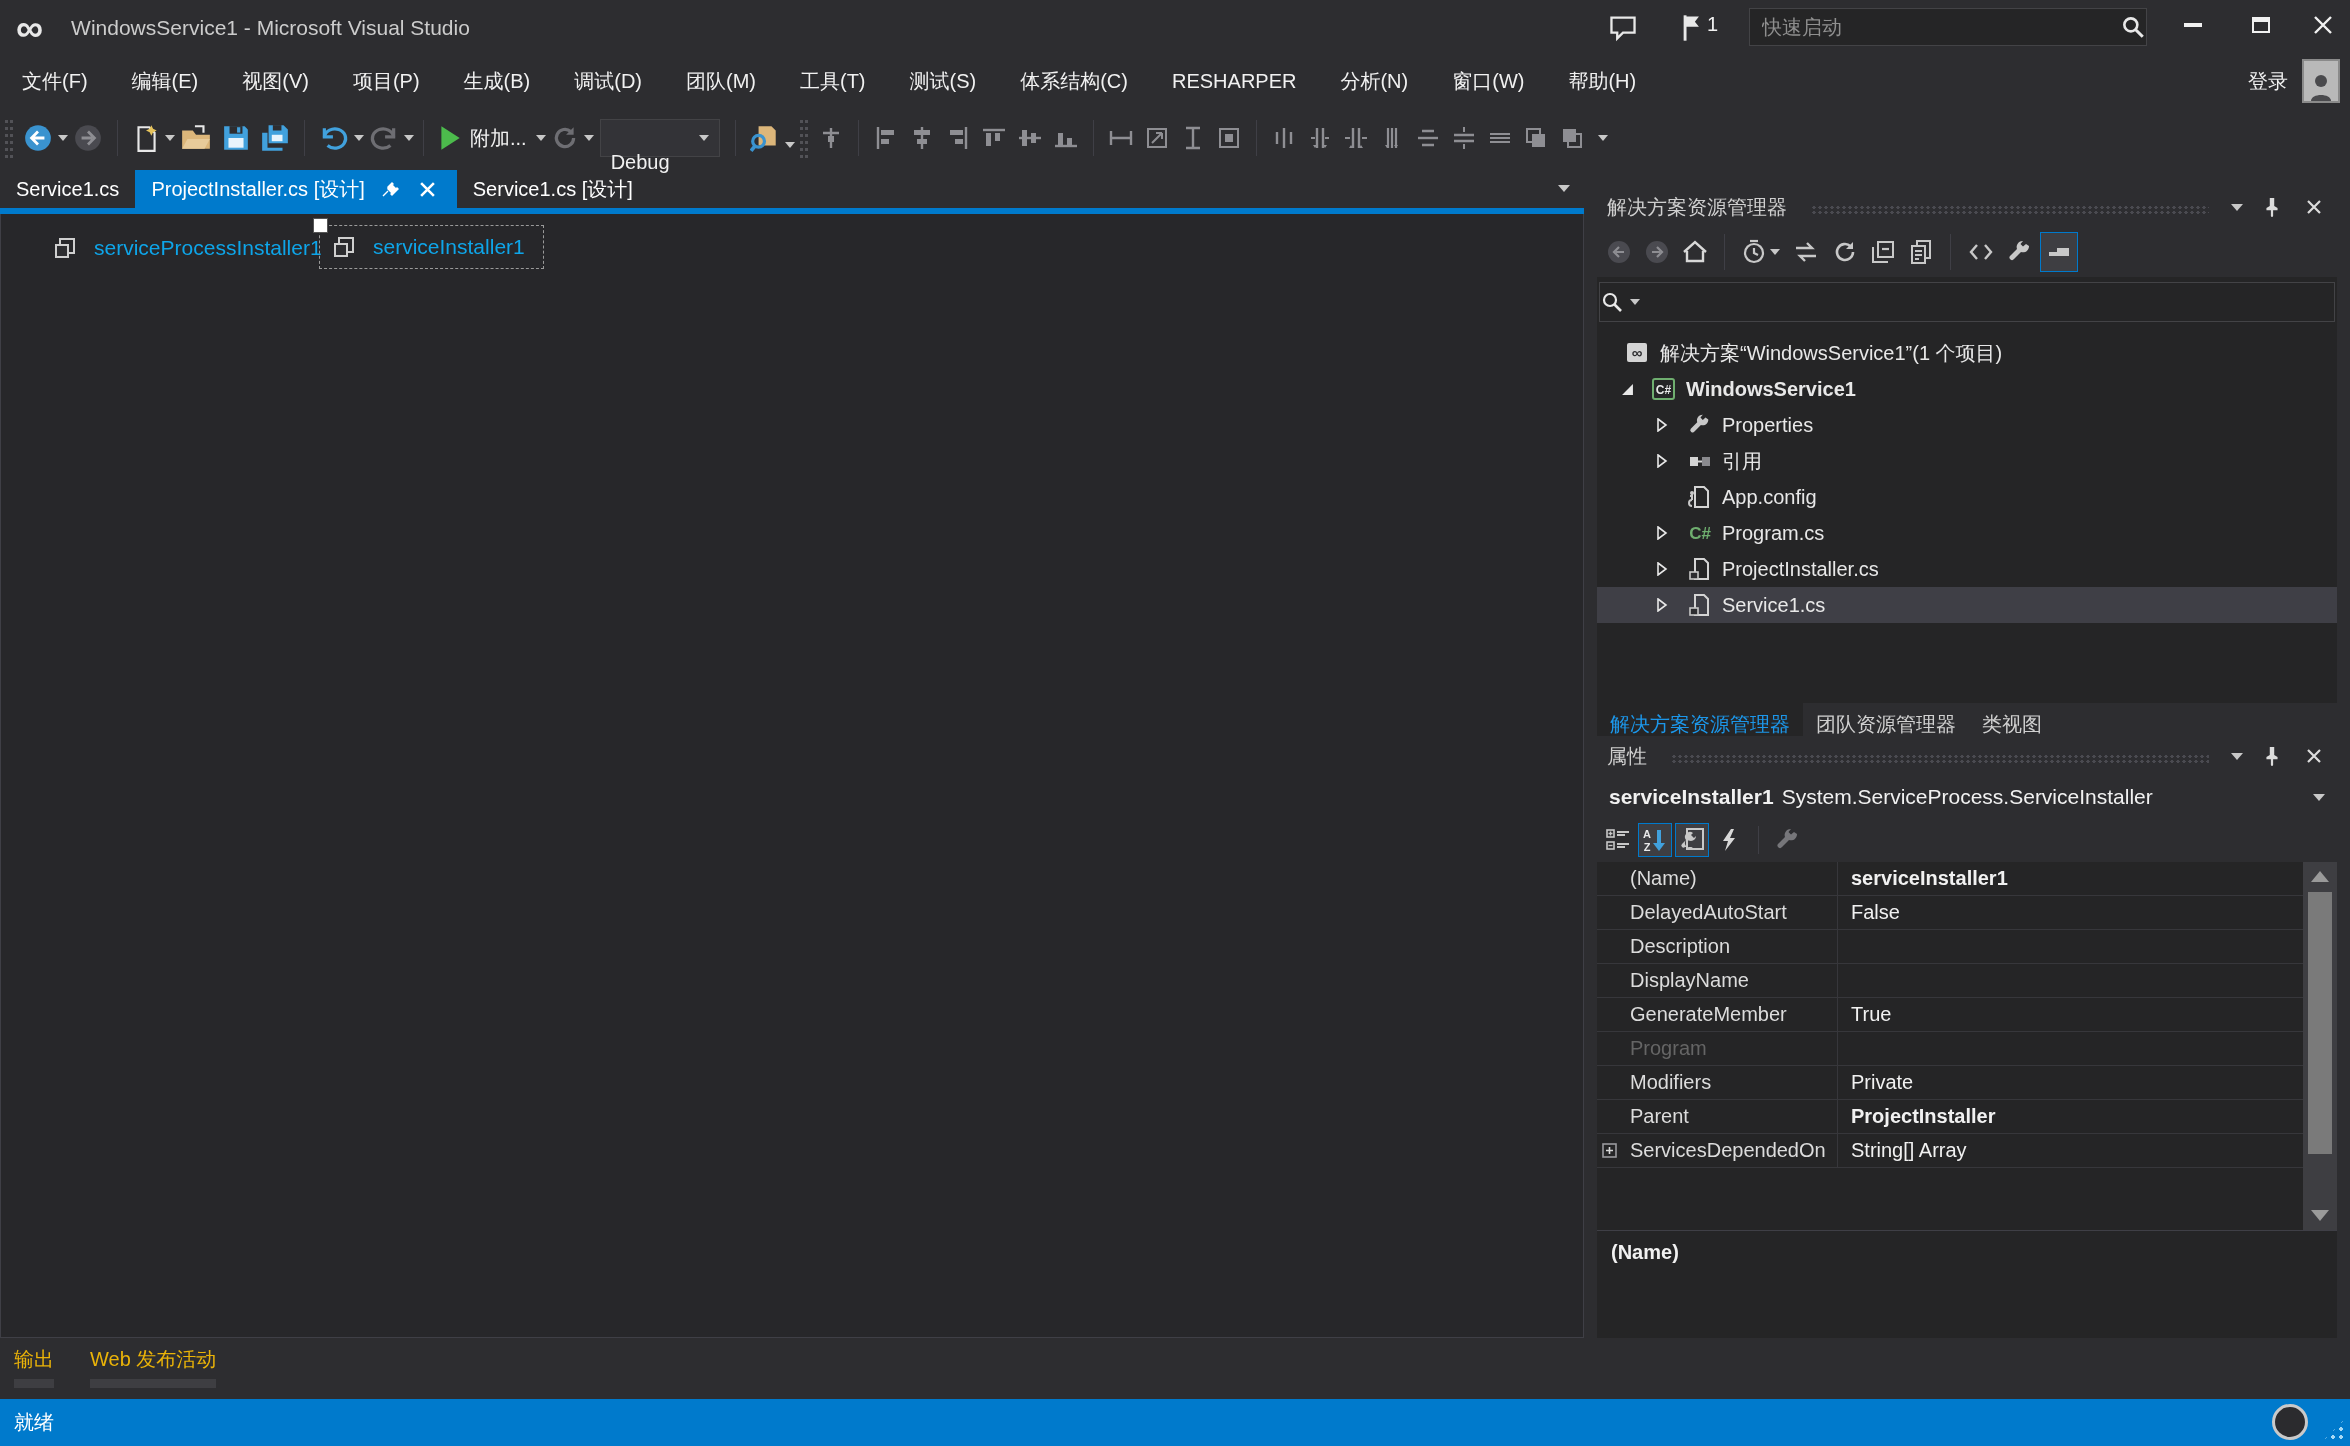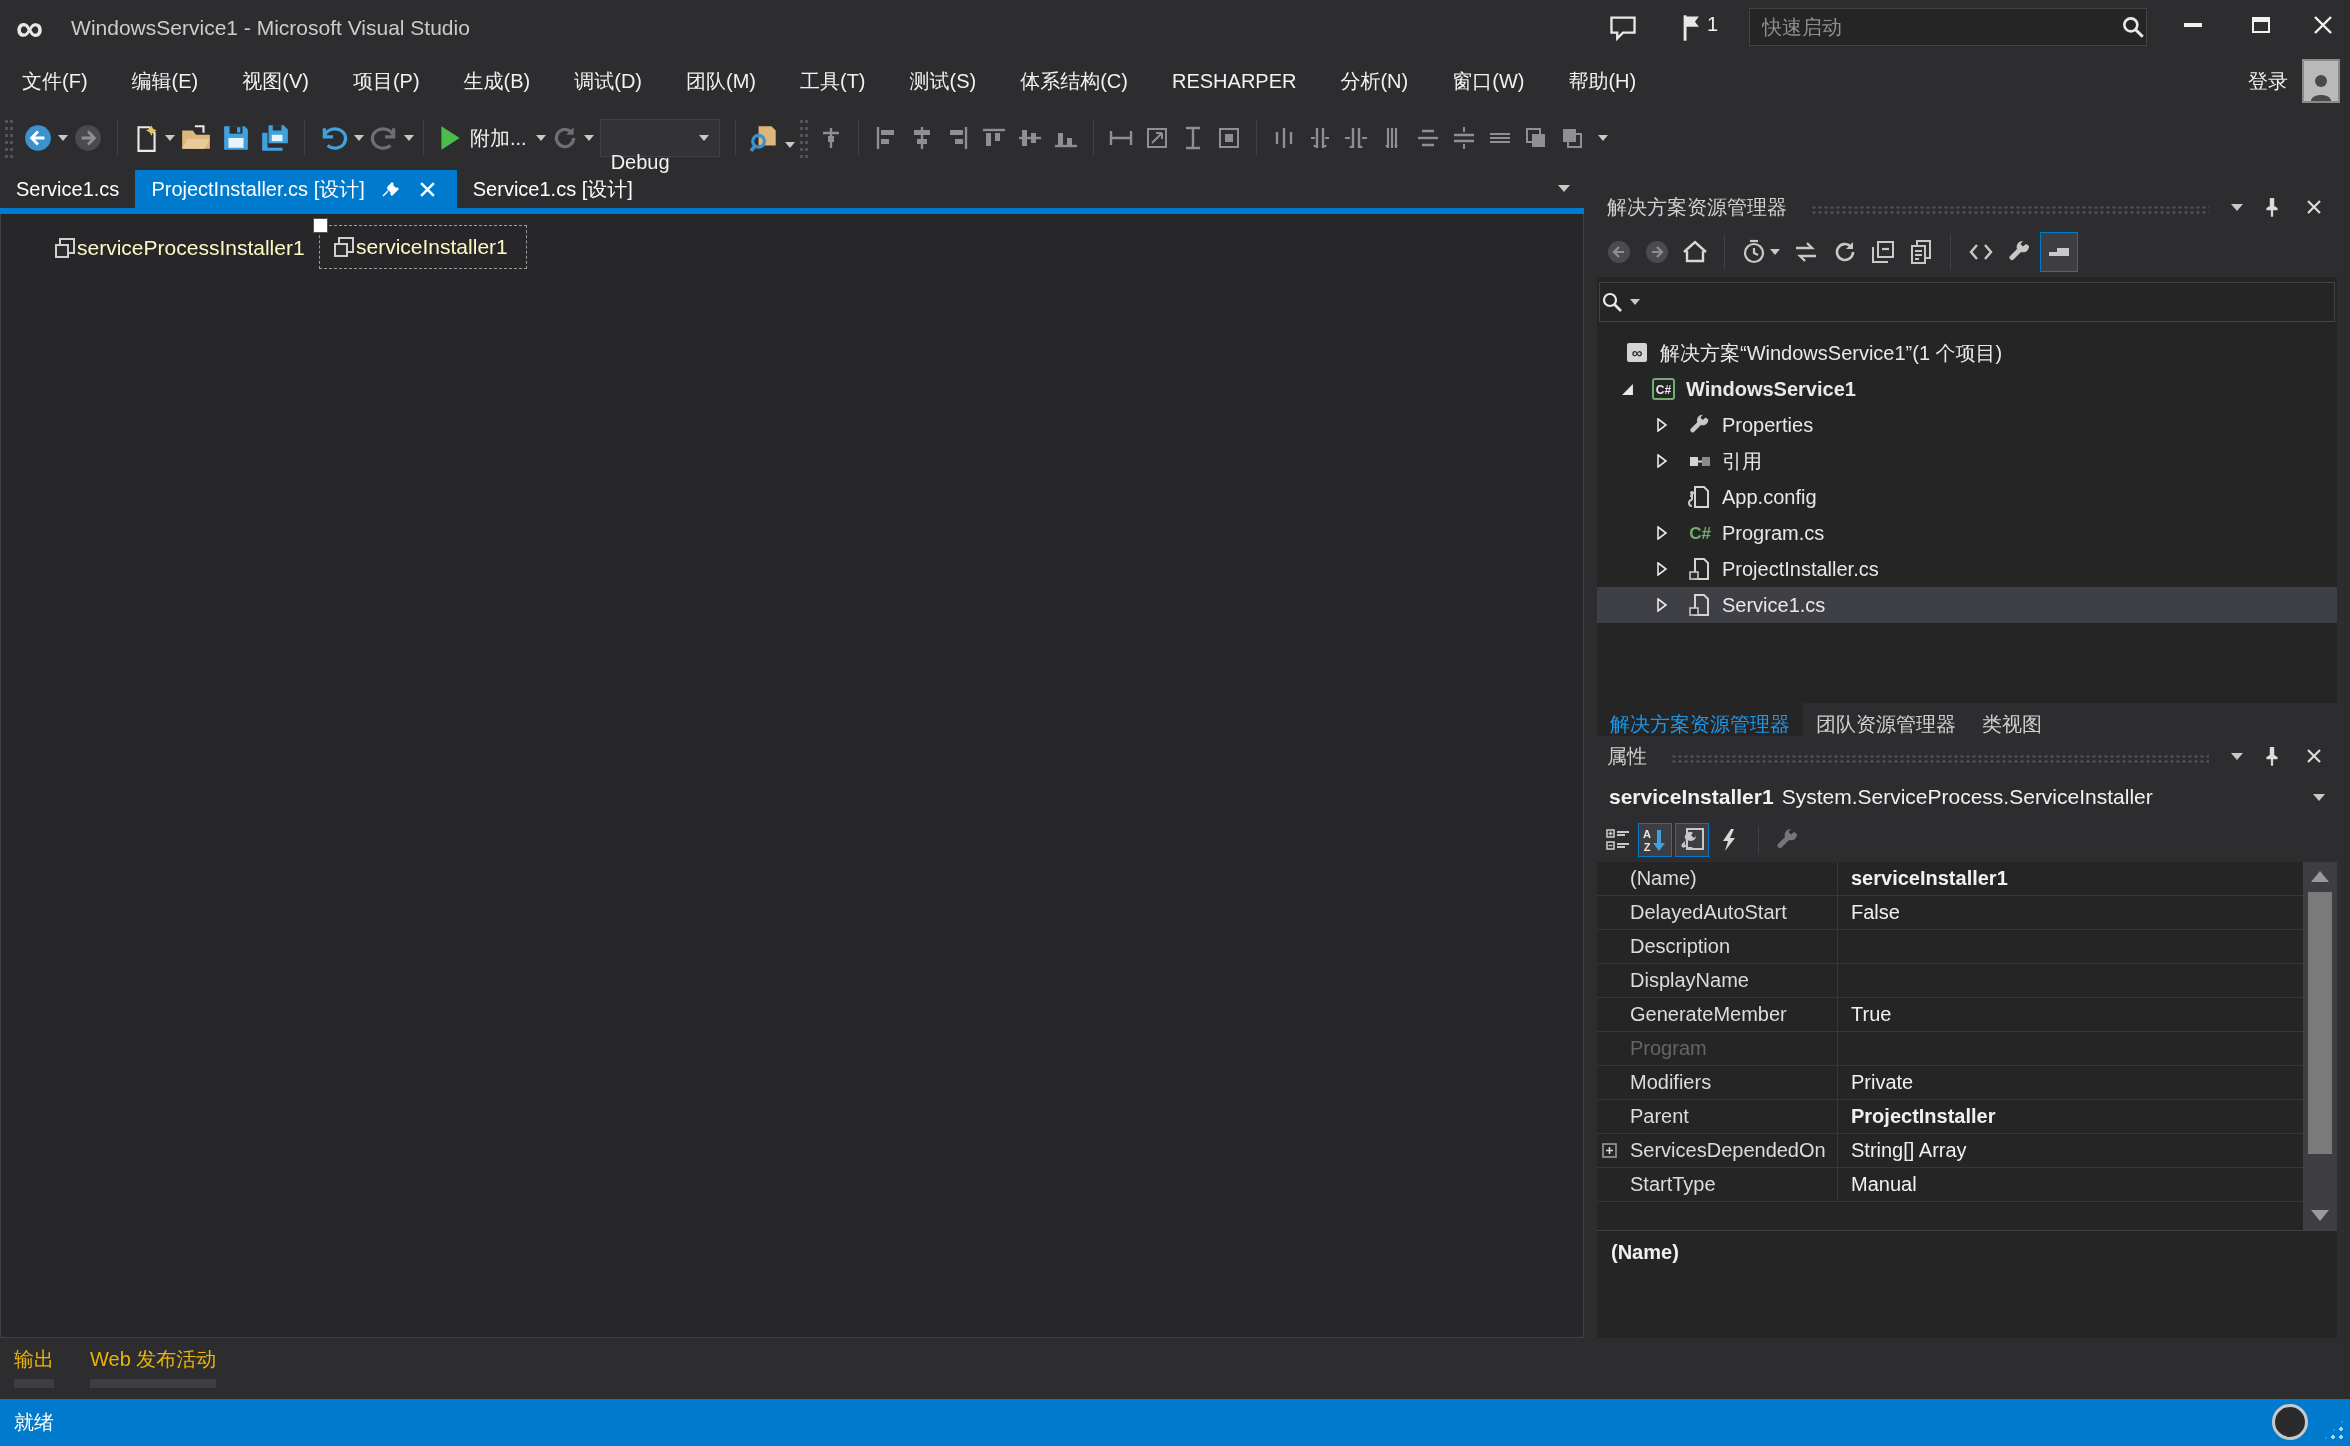--- a/index.html
+++ b/index.html
@@ -40,21 +40,21 @@
   .combo{width:120px;height:38px;border:1px solid #434346;background:#333337;display:flex;align-items:center;justify-content:space-between;padding:0 10px;box-sizing:border-box;margin:0 6px;}
   .combo .tlabel{padding:0;margin-top:48px;}
   
   .editor{top:170px;left:0;width:1584px;height:1168px;}
   .tabstrip{height:38px;display:flex;position:relative;}
   .tab{display:flex;align-items:center;padding:0 16px;font-size:20px;color:#ffffff;gap:12px;}
   .tab.active{background:var(--accent);}
   .tabstrip .well-caret{position:absolute;right:14px;top:15px;}
   .accentstrip{height:6px;background:var(--accent);}
   .designer{position:absolute;top:44px;left:0;right:0;bottom:0;background:var(--editor);border-left:1px solid var(--border);border-right:1px solid var(--border);border-bottom:1px solid var(--border);}
-  .component{position:absolute;display:flex;align-items:center;gap:0;font-size:21px;color:#fef9c3;}
+  .component{position:absolute;display:flex;align-items:center;gap:17px;font-size:21px;color:#0ea5e9;}
   .component.selected{border:1px dashed #9a9a9a;padding:9px 18px 9px 12px;}
   .handle{position:absolute;left:-7px;top:-8px;width:13px;height:13px;background:#ffffff;border:1px solid #555;}
   
   .rightcol{top:170px;left:1597px;width:740px;height:1168px;}
   .panel-header{height:40px;display:flex;align-items:center;font-size:20px;color:#cfcfcf;padding:0 10px;gap:16px;}
   .dots{flex:1;height:9px;margin:4px 6px 0 8px;background-image:radial-gradient(circle,#4a4a50 1.5px,transparent 1.7px);background-size:6px 5px;}
   .hbtn{display:flex;align-items:center;justify-content:center;width:26px;height:26px;}
   .se{position:absolute;top:17px;left:0;right:0;height:558px;background:var(--panel);}
   .se-toolbar{height:50px;display:flex;align-items:center;background:var(--bg);padding:0 4px;gap:2px;}
   .sbtn{display:flex;align-items:center;justify-content:center;height:40px;padding:0 5px;gap:3px;}
@@ -718,24 +718,20 @@
       <div class="pgrow">
         <span class="pg-exp">
             <svg width="15" height="15" viewBox="0 0 15 15">
               <rect x="1" y="1" width="13" height="13" fill="none" stroke="#9a9a9e" stroke-width="1.6"></rect>
               <path d="M4 7.5h7M7.5 4v7" stroke="#d8d8d8" stroke-width="1.6"></path>
             </svg>
           </span>
         <span class="pgname">ServicesDependedOn</span>
         <span class="pgval">String[] Array</span>
       </div>
-      <div class="pgrow">
-        <span class="pgname">StartType</span>
-        <span class="pgval">Manual</span>
-      </div>
       <div class="pscroll">
         <span class="arr-up"></span>
         <span class="thumb"></span>
         <span class="arr-dn"></span>
       </div>
     </div>
     <div class="pdesc">
       <div class="dtitle">(Name)</div>
     </div>
   </div>

